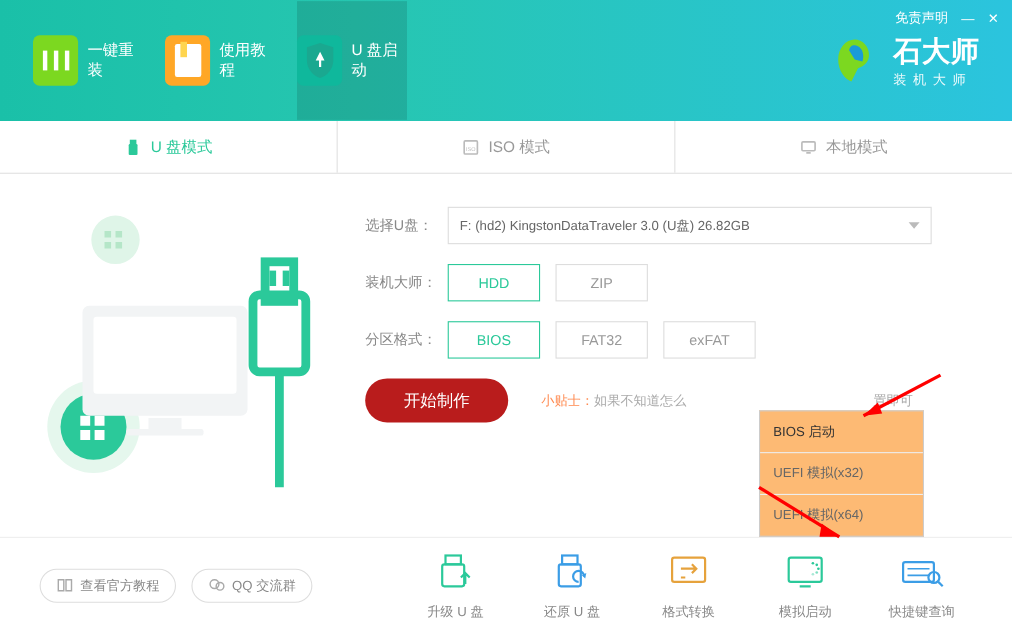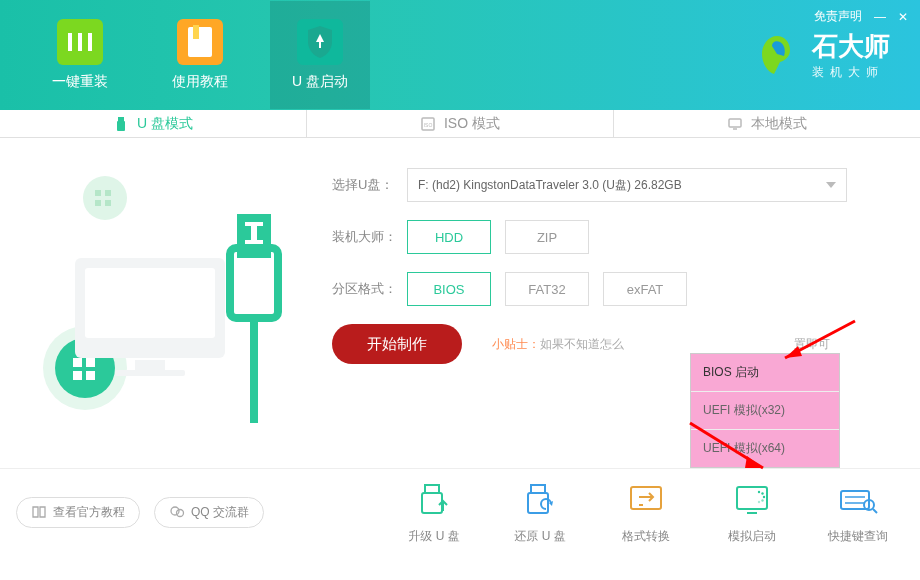--- a/index.html
+++ b/index.html
@@ -1,39 +1,39 @@
 <!DOCTYPE html>
 <html><head>
 <meta charset="utf-8">
 <style>
 * { margin: 0; padding: 0; box-sizing: border-box; font-family: "Microsoft YaHei", sans-serif; }
 body { width: 920px; height: 580px; overflow: hidden; background: #fff; }
 
 .header { height: 110px; background: linear-gradient(90deg, #1ac0a8 0%, #26c6b0 35%, #2bc4de 100%); display: flex; align-items: center; padding: 0 20px 0 30px; position: relative; }
 .nav-tabs { display: flex; gap: 20px; }
-.nav-tab { width: 100px; height: 108px; display: flex; flex-direction: column; align-items: center; justify-content: center; cursor: pointer; color: #fff; font-size: 14px; gap: 8px; }
+.nav-tab { width: 100px; height: 108px; display: flex; align-items: center; justify-content: center; cursor: pointer; color: #fff; font-size: 14px; gap: 8px; }
 .nav-tab.active { background: rgba(0,0,0,0.12); }
 .nav-icon { width: 46px; height: 46px; border-radius: 6px; display: flex; align-items: center; justify-content: center; position: relative; }
 .nav-icon.green { background: #7cd820; }
 .nav-icon.teal { background: #0fb89c; }
 .nav-icon.orange { background: #ffa726; }
 .bars-svg { width: 28px; height: 22px; }
 .usb-shield { width: 30px; height: 36px; }
 .book-tab { width: 24px; height: 30px; background: #fff; border-radius: 2px; position: relative; }
 .book-tab::before { content: ''; width: 6px; height: 14px; background: #ffd54f; position: absolute; top: -2px; left: 5px; }
 
 .window-controls { position: absolute; top: 8px; right: 12px; display: flex; gap: 12px; align-items: center; color: #fff; font-size: 12px; }
 .wc-btn { cursor: pointer; }
 .brand { position: absolute; right: 30px; top: 50%; transform: translateY(-50%); display: flex; align-items: center; gap: 12px; }
 .brand-logo { width: 46px; height: 46px; }
 .brand-text { color: #fff; }
 .brand-title { font-size: 26px; font-weight: bold; }
 .brand-sub { font-size: 12px; letter-spacing: 6px; opacity: 0.9; }
 
-.mode-tabs { height: 28px; display: flex; border-bottom: 1px solid #e0e0e0; }
+.mode-tabs { height: 48px; display: flex; border-bottom: 1px solid #e0e0e0; }
 .mode-tab { flex: 1; display: flex; align-items: center; justify-content: center; gap: 8px; font-size: 14px; cursor: pointer; color: #999; border-right: 1px solid #e0e0e0; }
 .mode-tab:last-child { border-right: none; }
 .mode-tab.active { color: #2bc99a; }
 .mode-icon { width: 16px; height: 16px; }
 
 .content { position: relative; padding: 30px 40px 0 32px; height: 330px; }
 .illustration { position: absolute; left: 35px; top: 20px; width: 270px; height: 270px; }
 
 .form-area { margin-left: 300px; }
 .form-row { display: flex; align-items: center; margin-bottom: 18px; }
@@ -42,28 +42,28 @@
 .select-arrow { position: absolute; right: 10px; width: 0; height: 0; border-left: 5px solid transparent; border-right: 5px solid transparent; border-top: 6px solid #bbb; }
 .opts { display: flex; gap: 14px; }
 .opt-btn { width: 84px; height: 34px; border: 1px solid #ddd; display: flex; align-items: center; justify-content: center; color: #999; font-size: 13px; cursor: pointer; }
 .opt-btn.sel { border-color: #2bc99a; color: #2bc99a; }
 
 .action-row { margin-left: 300px; margin-top: 10px; display: flex; align-items: center; gap: 30px; }
 .primary-btn { width: 130px; height: 40px; background: #b91c1c; color: #fff; border-radius: 20px; display: flex; align-items: center; justify-content: center; font-size: 15px; cursor: pointer; }
 .tip { font-size: 12px; color: #aaa; }
 .tip-label { color: #ff8a50; }
 
-.popup { position: absolute; right: 80px; top: 215px; width: 150px; background: #f9a8d4; border: 1px solid #ccc; z-index: 10; }
+.popup { position: absolute; right: 80px; top: 215px; width: 150px; background: #fdba74; border: 1px solid #ccc; z-index: 10; }
 .popup-item { padding: 10px 12px; font-size: 12px; color: #666; cursor: pointer; border-bottom: 1px solid #eee; }
 .popup-item:last-child { border-bottom: none; }
 .popup-item.hover { color: #333; font-weight: 500; }
 
 .arrow-red { position: absolute; z-index: 20; pointer-events: none; }
 
-.bottom { height: 87px; border-top: 1px solid #eee; display: flex; align-items: center; padding: 0 16px; }
+.bottom { height: 87px; border-top: 1px solid #eee; display: flex; align-items: center; padding: 0 36px; }
 .bottom-left { display: flex; gap: 14px; }
 .round-btn { display: flex; align-items: center; gap: 6px; border: 1px solid #ddd; border-radius: 18px; padding: 6px 14px; color: #888; font-size: 12px; cursor: pointer; }
 .bottom-tools { margin-left: auto; display: flex; gap: 14px; }
 .tool { width: 92px; display: flex; flex-direction: column; align-items: center; gap: 8px; color: #888; font-size: 12px; cursor: pointer; }
 .tool-icon { width: 44px; height: 40px; display: flex; align-items: center; justify-content: center; }
 </style>
 </head>
 <body>
 
 <div class="header">

